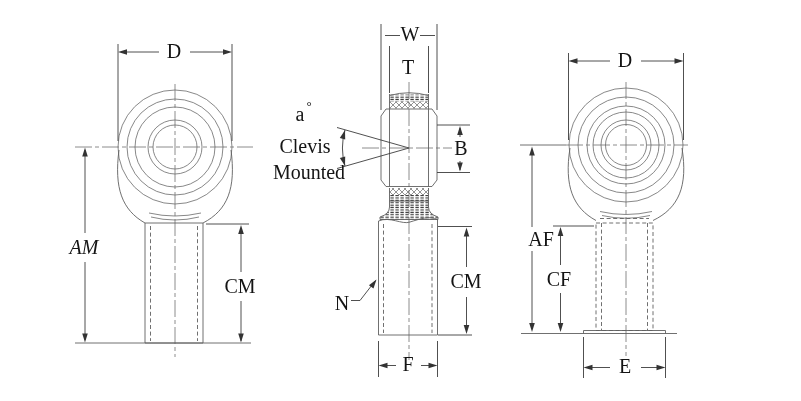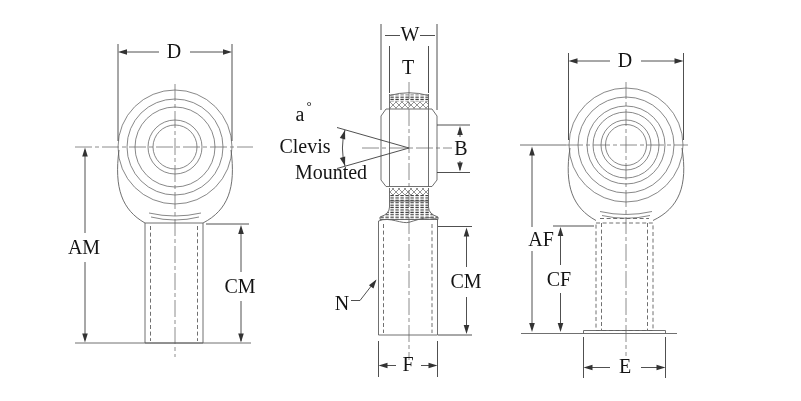--- a/index.html
+++ b/index.html
@@ -220,29 +220,29 @@
     <g>
       <path class="dim" d="M583.5,337 V378 M665.5,337 V378"></path>
       <path class="dim" d="M587,367.5 H610 M641,367.5 H662"></path>
       <polygon class="ah" points="583.5,367.5 592.5,364.7 592.5,370.3"></polygon>
       <polygon class="ah" points="665.5,367.5 656.5,364.7 656.5,370.3"></polygon>
     </g>
   </g>
 </svg>
 
   <span class="lbl" style="left:174px;top:51px;">D</span>
-  <span class="lbl" style="left:84px;top:247px;">AM</span>
+  <span class="lbl" style="left:84px;top:247px;font-style:italic;">AM</span>
   <span class="lbl" style="left:240px;top:286px;">CM</span>
 
   <span class="lbl" style="left:410px;top:34px;">W</span>
   <span class="lbl" style="left:408px;top:67px;">T</span>
   <span class="lbl" style="left:300px;top:114px;">a</span>
   <span class="lbl deg" style="left:309px;top:105px;">°</span>
   <span class="lbl sm" style="left:305px;top:146px;">Clevis</span>
-  <span class="lbl sm" style="left:309px;top:172px;margin-left:22px;">Mounted</span>
+  <span class="lbl sm" style="left:309px;top:172px;">Mounted</span>
   <span class="lbl" style="left:461px;top:148px;">B</span>
   <span class="lbl" style="left:342px;top:303px;">N</span>
   <span class="lbl" style="left:466px;top:281px;">CM</span>
   <span class="lbl" style="left:408px;top:364px;">F</span>
 
   <span class="lbl" style="left:625px;top:60px;">D</span>
   <span class="lbl" style="left:541px;top:239px;">AF</span>
   <span class="lbl" style="left:559px;top:279px;">CF</span>
   <span class="lbl" style="left:625px;top:366px;">E</span>
 </div>

